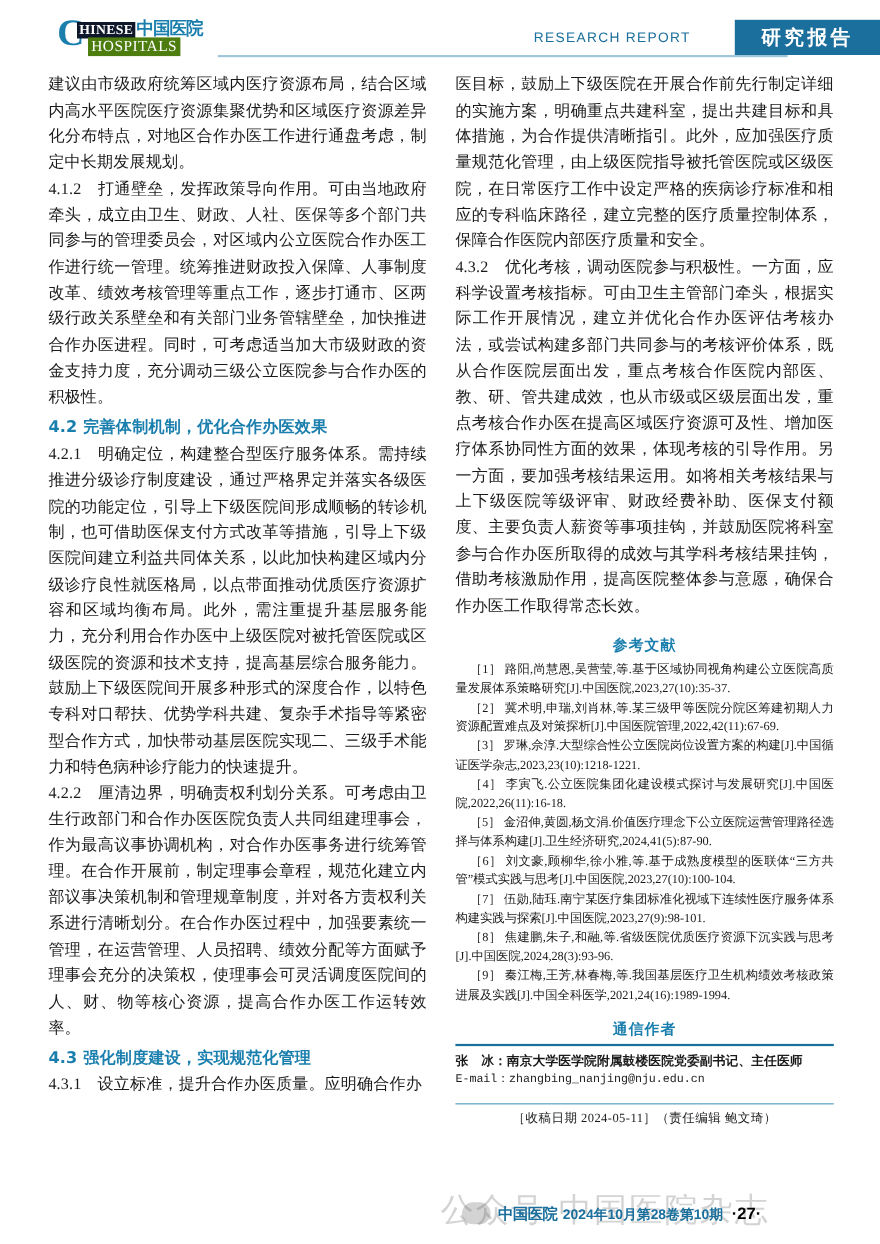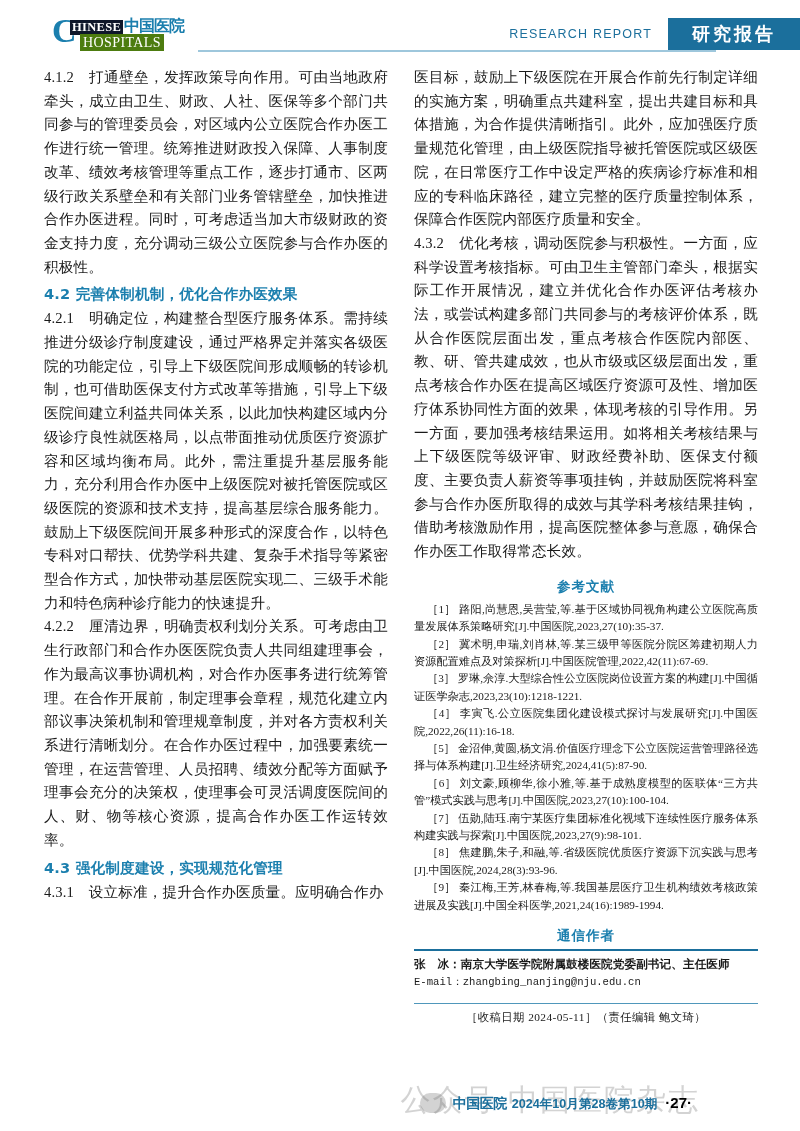--- a/index.html
+++ b/index.html
@@ -83,21 +83,21 @@
   .header-rule {
     position: absolute;
     left: 198px;
     top: 50px;
     width: 518px;
     height: 2px;
     background: #9ec7dc;
   }
   .header-en {
     position: absolute;
-    right: 148px;
+    right: 172px;
     top: 27px;
     font-family: "Liberation Sans", sans-serif;
     font-size: 12.5px;
     letter-spacing: 1.2px;
     color: #1b6f9c;
     white-space: nowrap;
   }
   .header-cn-tag {
     position: absolute;
     right: 0px;
@@ -297,20 +297,21 @@
 
   <div class="header-en">RESEARCH  REPORT</div>
 
   <div class="header-cn-tag">研究报告</div>
 </div>
 
 <div class="columns">
 
   <div class="col col-left">
 
+    <p class="body-par">建议由市级政府统筹区域内医疗资源布局，结合区域内高水平医院医疗资源集聚优势和区域医疗资源差异化分布特点，对地区合作办医工作进行通盘考虑，制定中长期发展规划。</p>
     <p class="body-par">4.1.2　打通壁垒，发挥政策导向作用。可由当地政府牵头，成立由卫生、财政、人社、医保等多个部门共同参与的管理委员会，对区域内公立医院合作办医工作进行统一管理。统筹推进财政投入保障、人事制度改革、绩效考核管理等重点工作，逐步打通市、区两级行政关系壁垒和有关部门业务管辖壁垒，加快推进合作办医进程。同时，可考虑适当加大市级财政的资金支持力度，充分调动三级公立医院参与合作办医的积极性。</p>
 
     <h3 class="sec-head">4.2  完善体制机制，优化合作办医效果</h3>
 
     <p class="body-par">4.2.1　明确定位，构建整合型医疗服务体系。需持续推进分级诊疗制度建设，通过严格界定并落实各级医院的功能定位，引导上下级医院间形成顺畅的转诊机制，也可借助医保支付方式改革等措施，引导上下级医院间建立利益共同体关系，以此加快构建区域内分级诊疗良性就医格局，以点带面推动优质医疗资源扩容和区域均衡布局。此外，需注重提升基层服务能力，充分利用合作办医中上级医院对被托管医院或区级医院的资源和技术支持，提高基层综合服务能力。鼓励上下级医院间开展多种形式的深度合作，以特色专科对口帮扶、优势学科共建、复杂手术指导等紧密型合作方式，加快带动基层医院实现二、三级手术能力和特色病种诊疗能力的快速提升。</p>
     <p class="body-par">4.2.2　厘清边界，明确责权利划分关系。可考虑由卫生行政部门和合作办医医院负责人共同组建理事会，作为最高议事协调机构，对合作办医事务进行统筹管理。在合作开展前，制定理事会章程，规范化建立内部议事决策机制和管理规章制度，并对各方责权利关系进行清晰划分。在合作办医过程中，加强要素统一管理，在运营管理、人员招聘、绩效分配等方面赋予理事会充分的决策权，使理事会可灵活调度医院间的人、财、物等核心资源，提高合作办医工作运转效率。</p>
 
     <h3 class="sec-head">4.3  强化制度建设，实现规范化管理</h3>
 
     <p class="body-par">4.3.1　设立标准，提升合作办医质量。应明确合作办</p>

